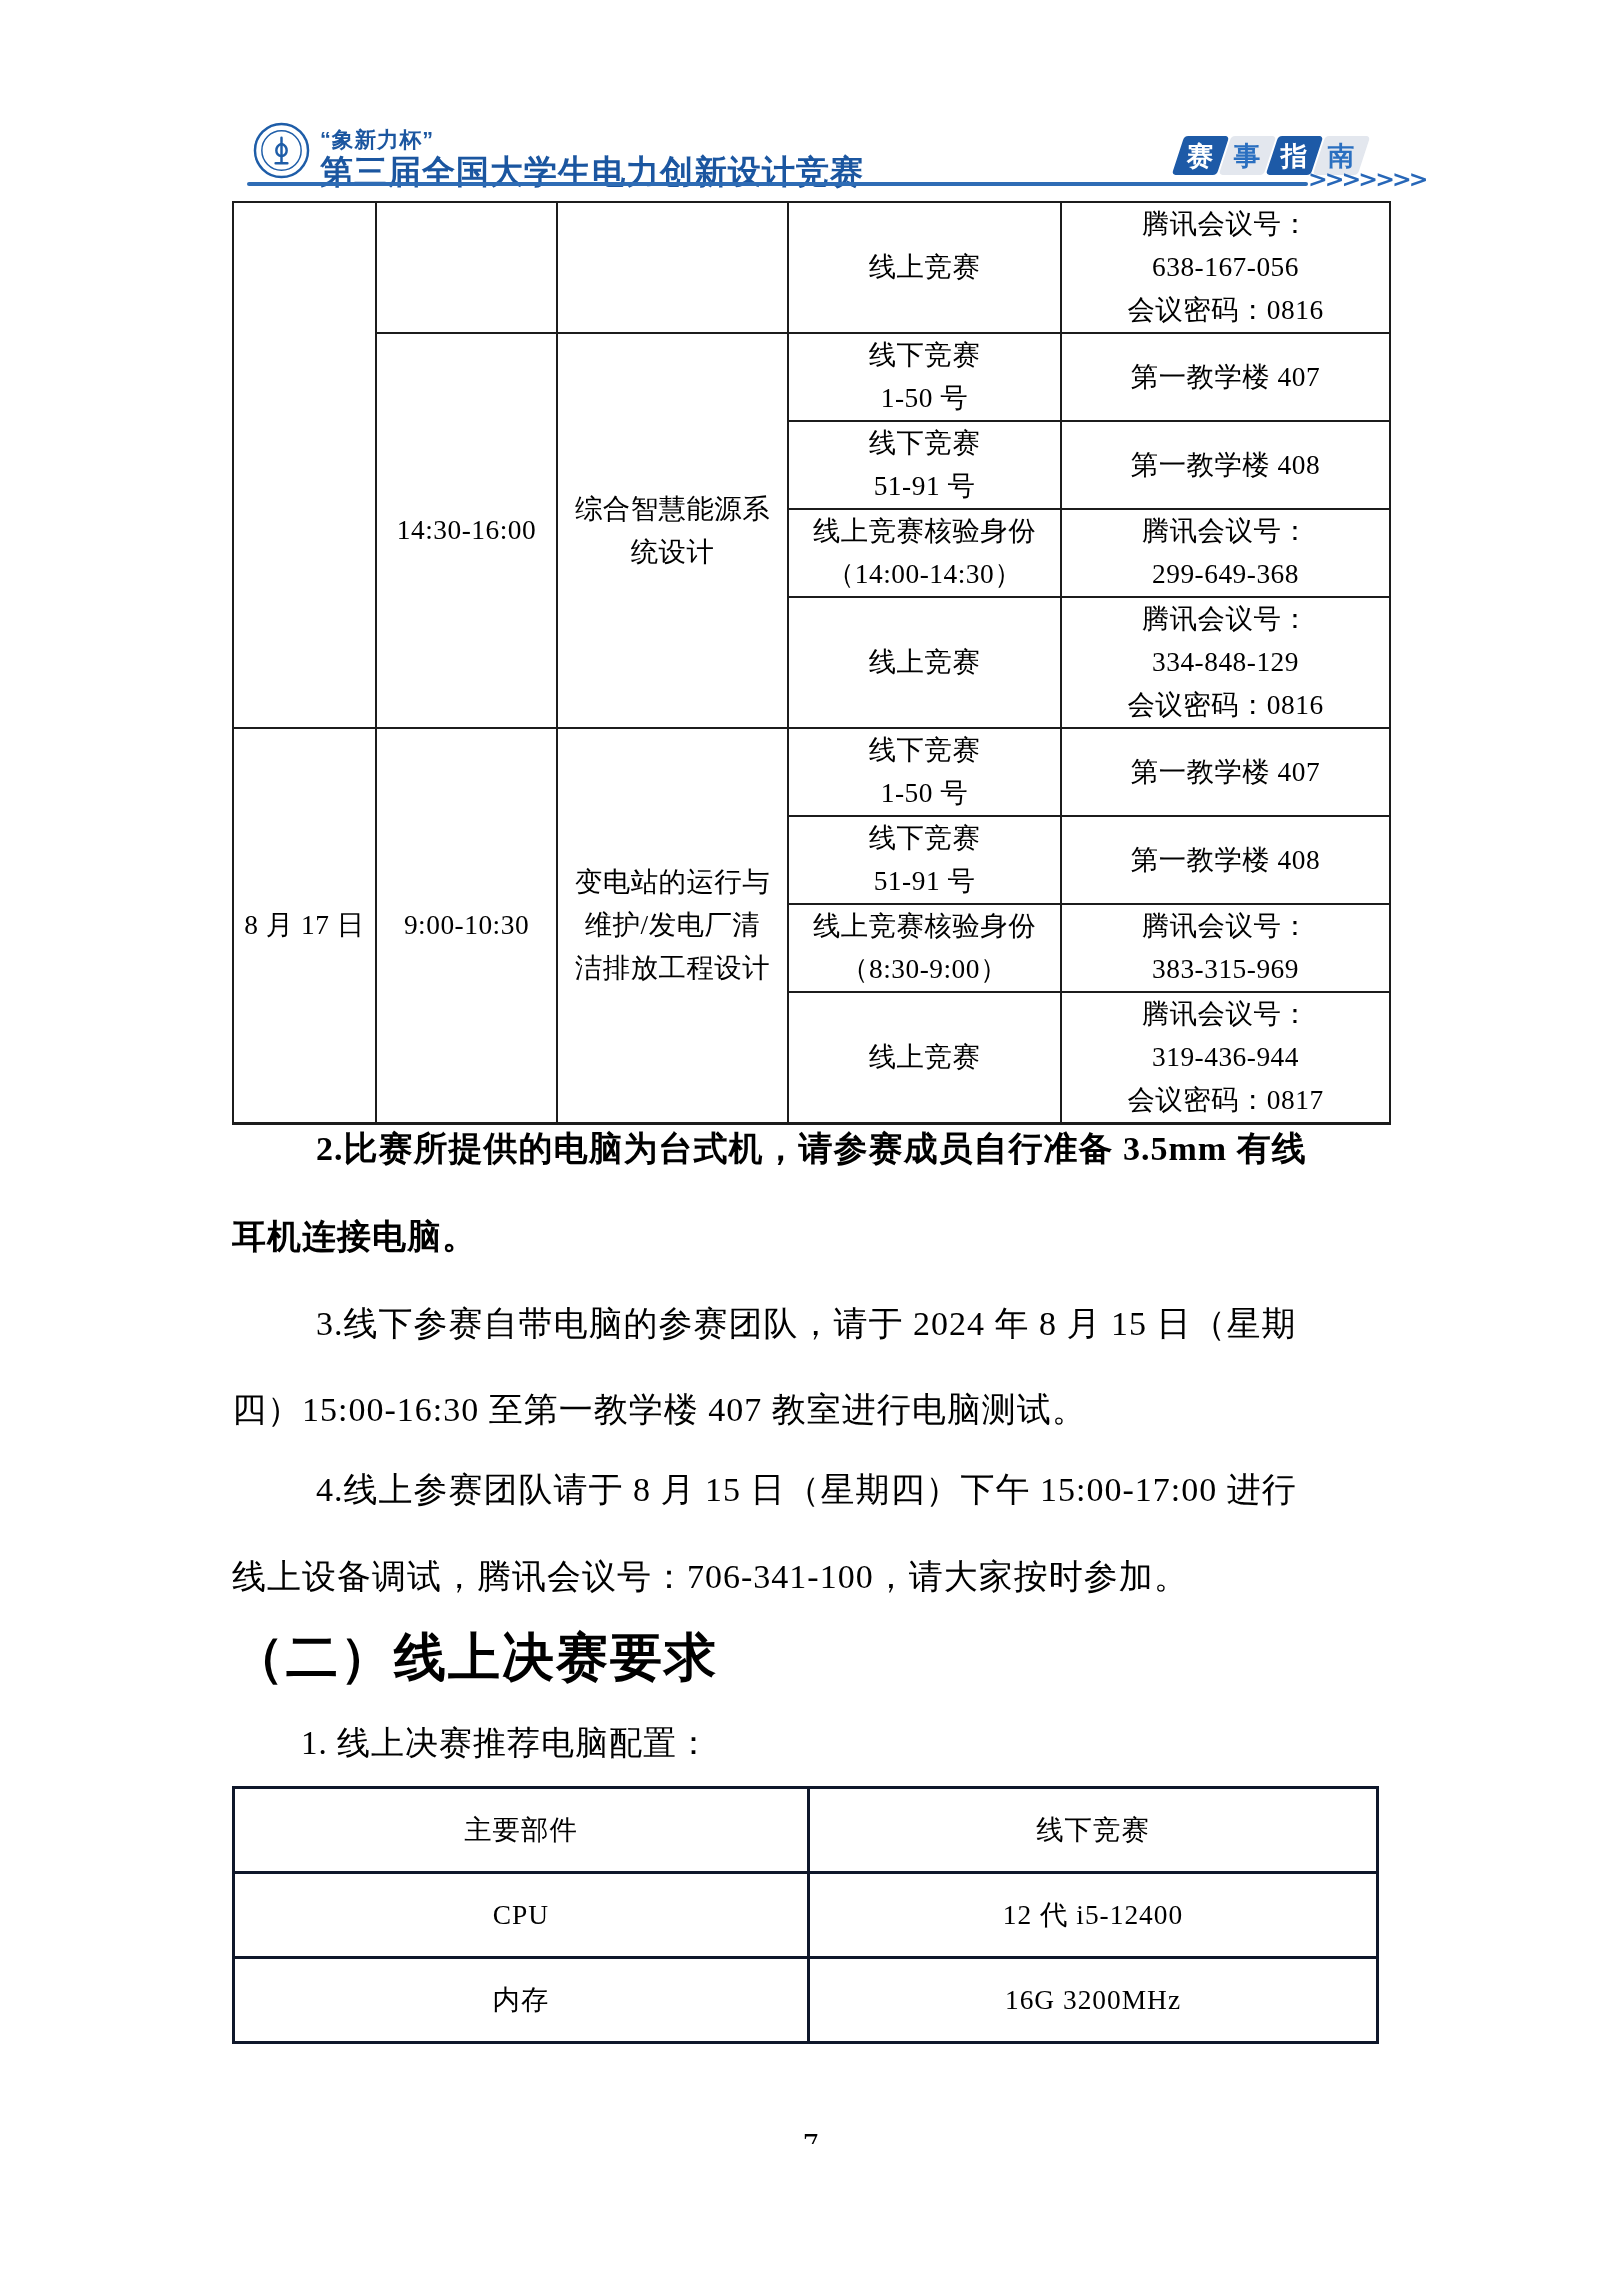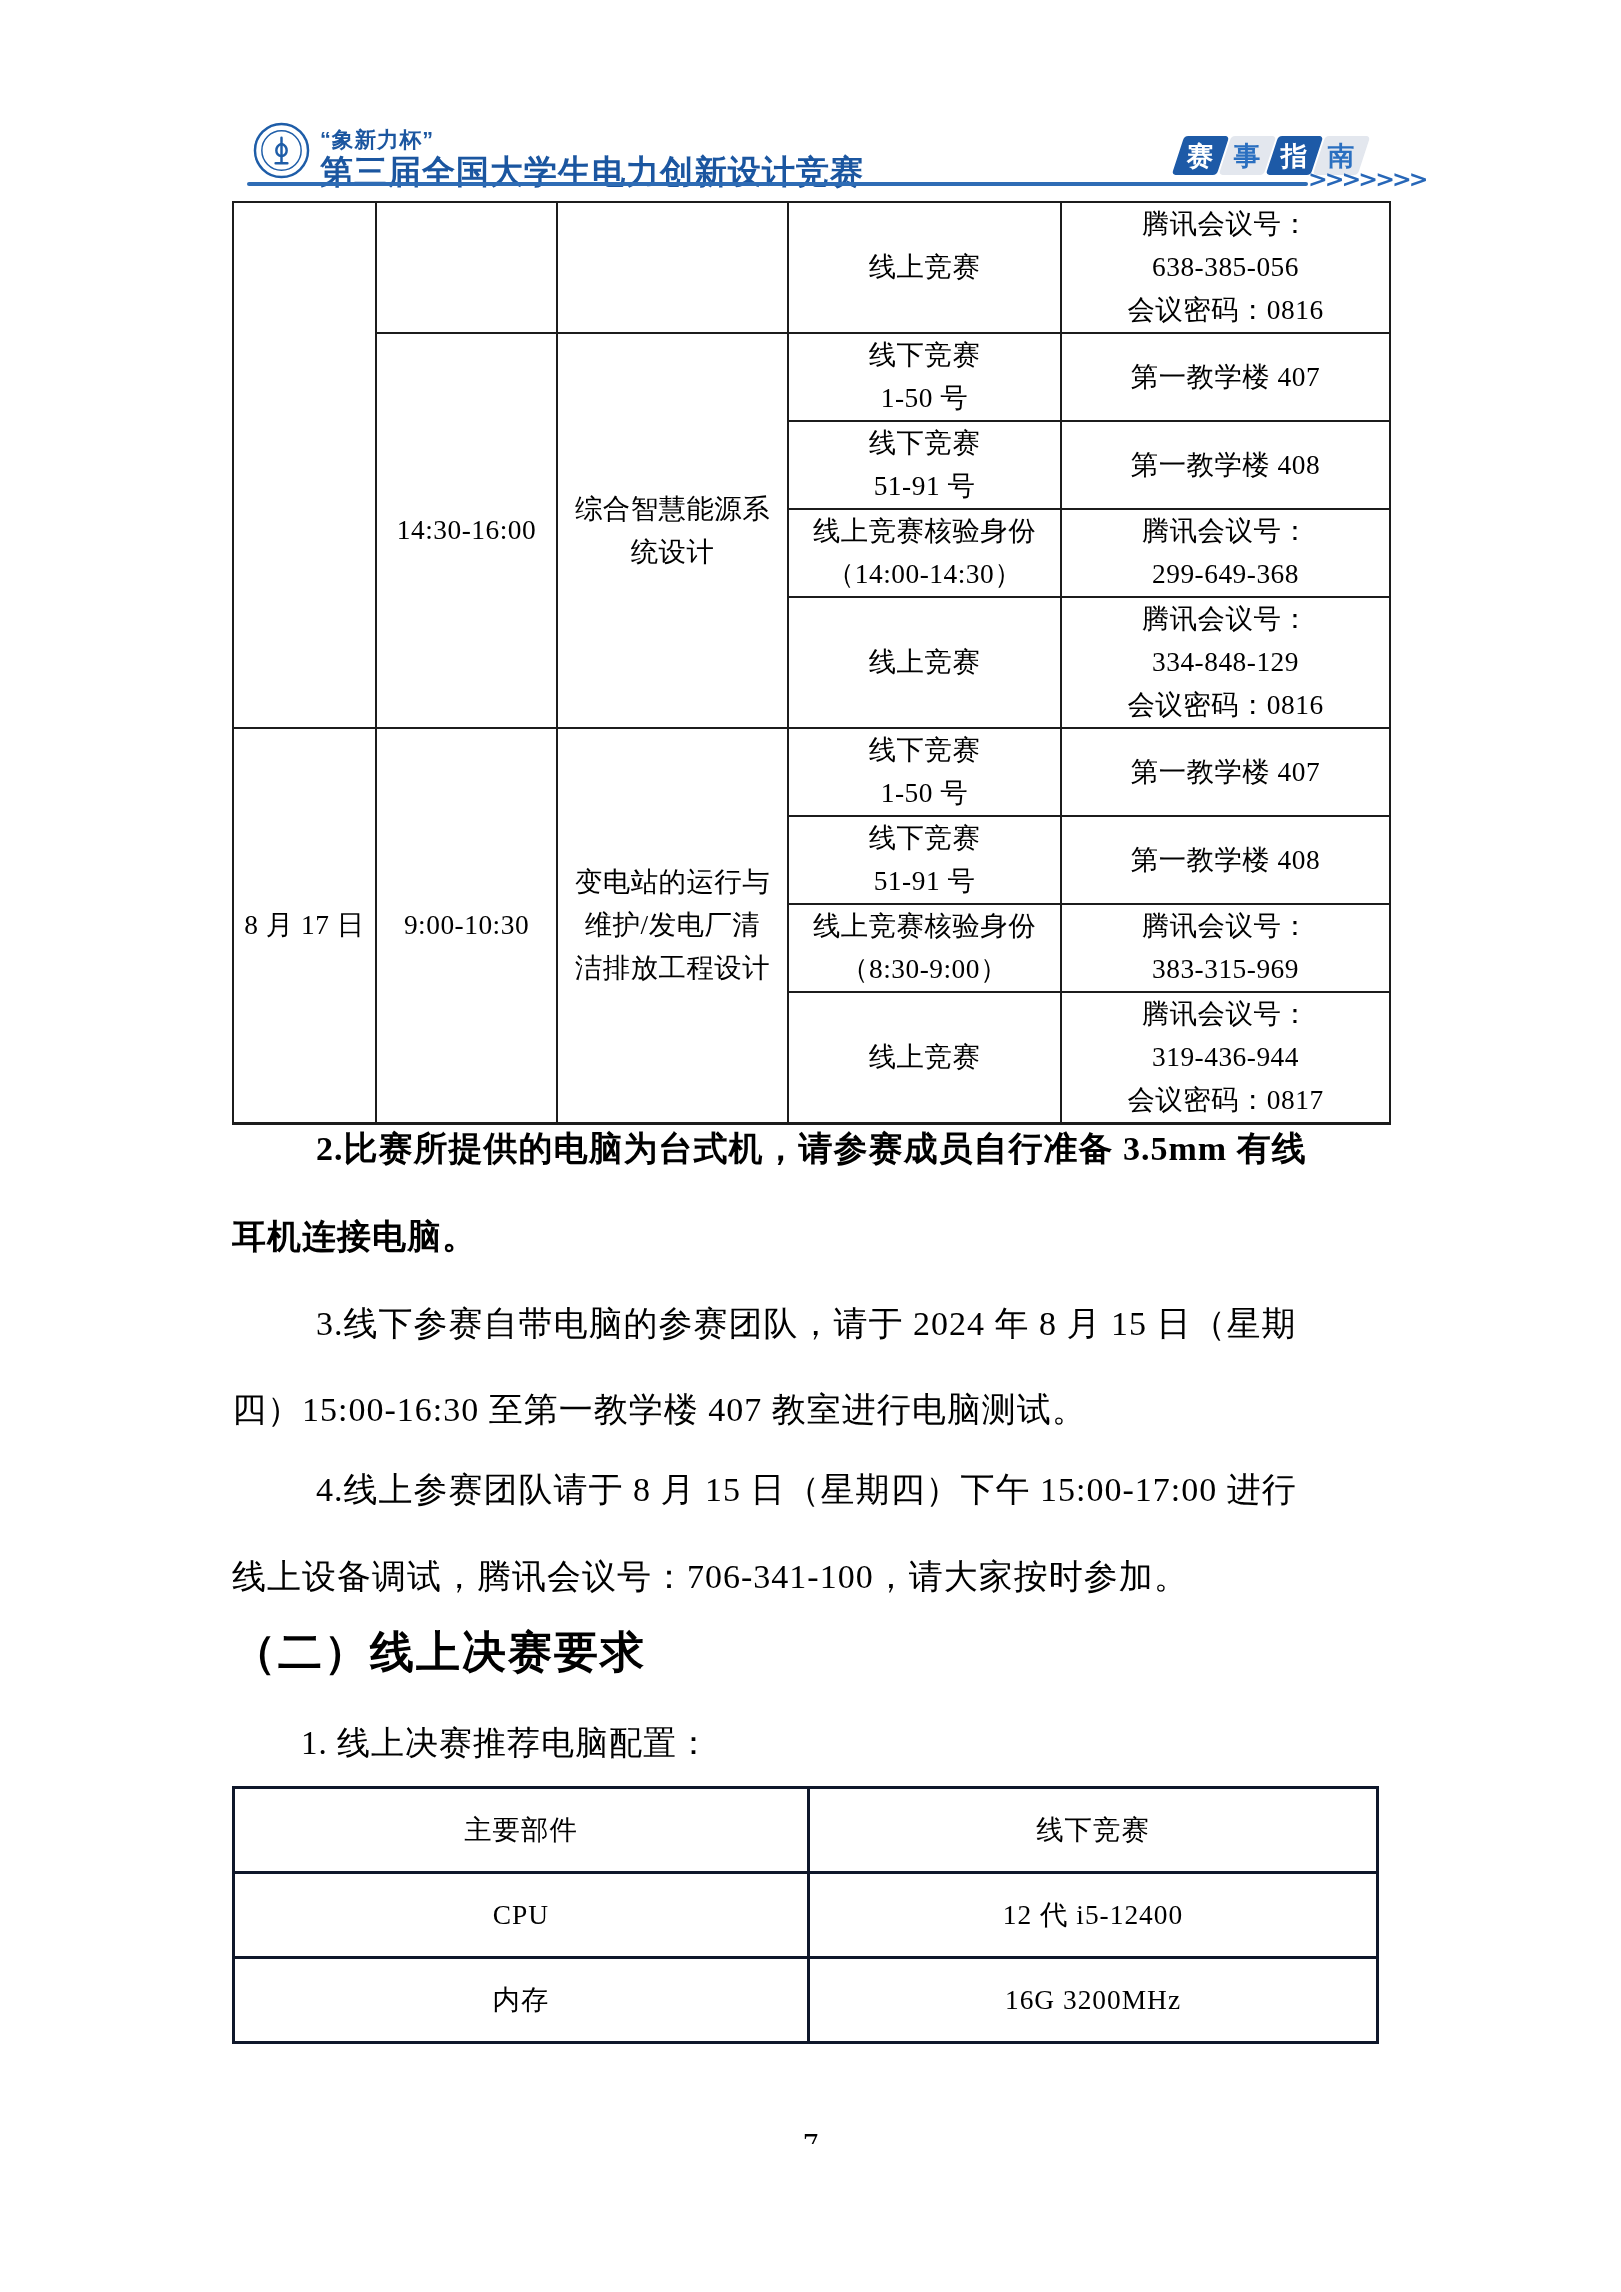--- a/index.html
+++ b/index.html
@@ -34,21 +34,21 @@
   table.schedule td { border:2px solid #1c1c1c; text-align:center; vertical-align:middle;
                       padding:0; font-size:27.4px; line-height:43px; letter-spacing:0.5px; }
   tr.r2 { height:86px; }
   tr.r3 { height:129px; }
 
   
   .bline { position:absolute; left:232px; width:1176px; font-size:34px; letter-spacing:1px;
            white-space:nowrap; line-height:47px; }
   .indent { padding-left:84px; }
   .bold { font-weight:bold; }
-  .sec-heading { position:absolute; left:232px; top:1623px; font-size:44px; font-weight:bold;
+  .sec-heading { position:absolute; left:232px; top:1623px; font-size:52px; font-weight:bold;
                  letter-spacing:2px; white-space:nowrap; }
   .list-item { position:absolute; left:301px; top:1721px; font-size:33px; letter-spacing:1px;
                white-space:nowrap; }
 
   
   table.config { position:absolute; left:232px; top:1786px; width:1145px;
                  border-collapse:collapse; table-layout:fixed; border:2.9px solid #1c1c1c; }
   table.config td { border:3px solid #0f172a; height:80px; text-align:center;
                     vertical-align:middle; font-size:27.4px; letter-spacing:1px; }
 
@@ -97,21 +97,21 @@
     <tbody>
         <tr class="r3">
       <td rowspan="5"></td>
       <td></td>
       <td></td>
       <td>
             <div>线上竞赛</div>
           </td>
       <td>
             <div>腾讯会议号：</div>
-            <div>638-385-056</div>
+            <div>638-167-056</div>
             <div>会议密码：0816</div>
           </td>
     </tr>
     <tr class="r2">
       <td rowspan="4">14:30-16:00</td>
       <td rowspan="4">
             <div>综合智慧能源系</div>
             <div>统设计</div>
           </td>
       <td>

